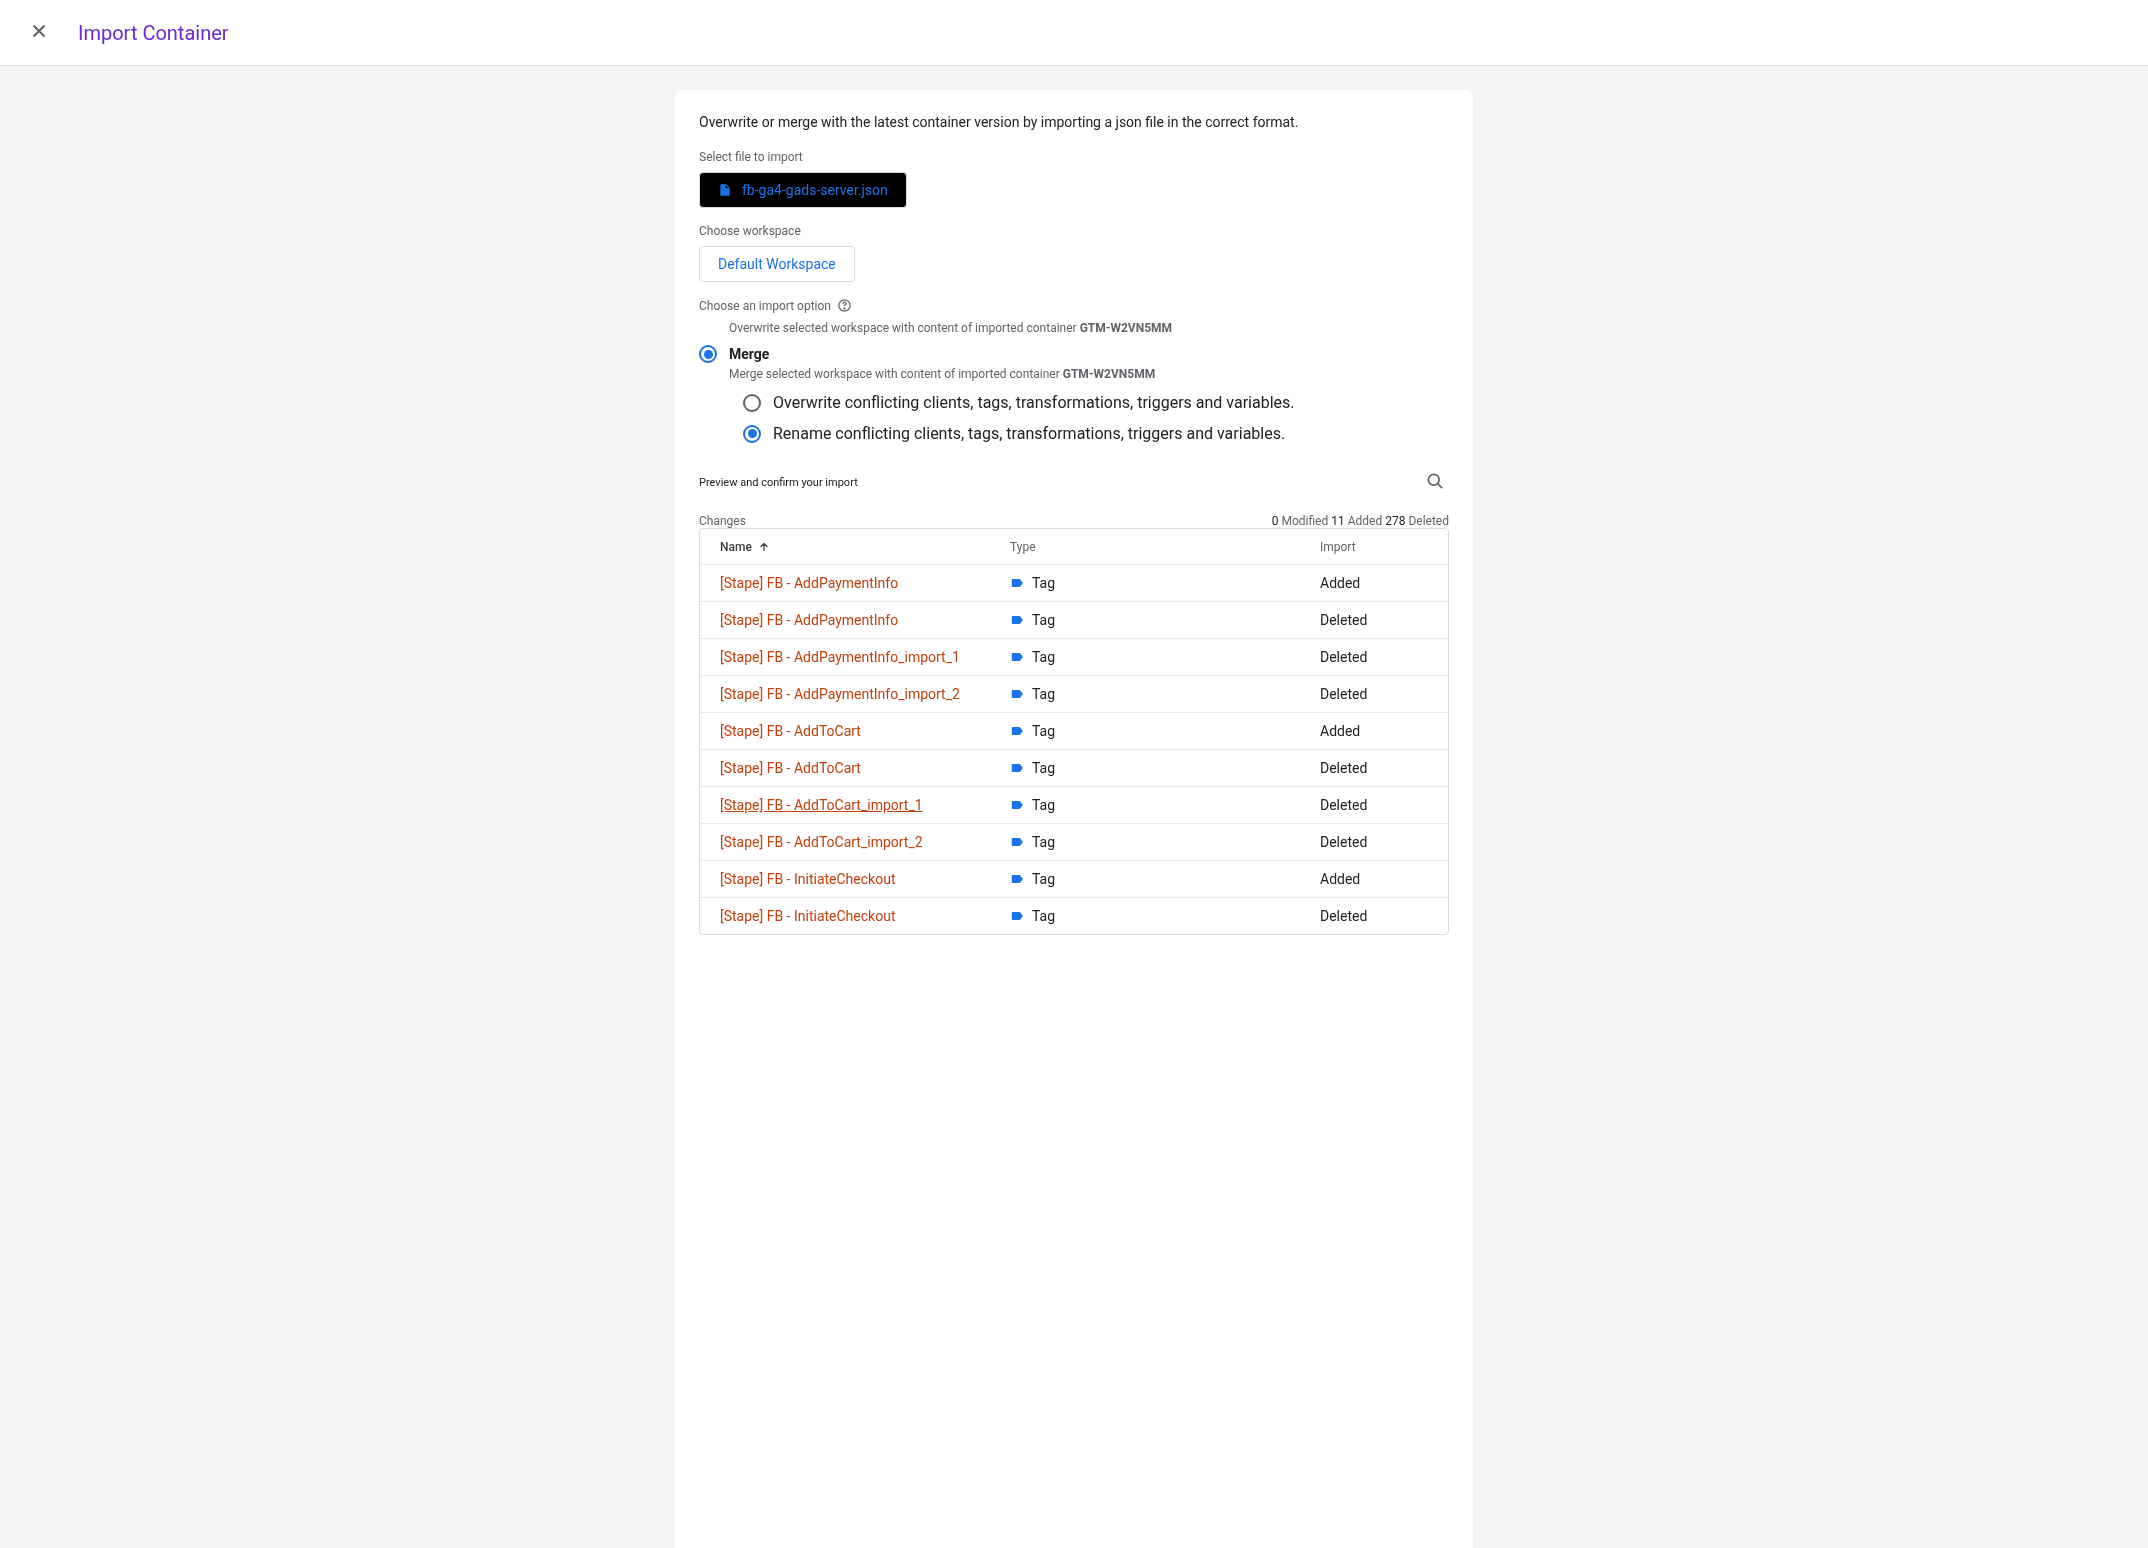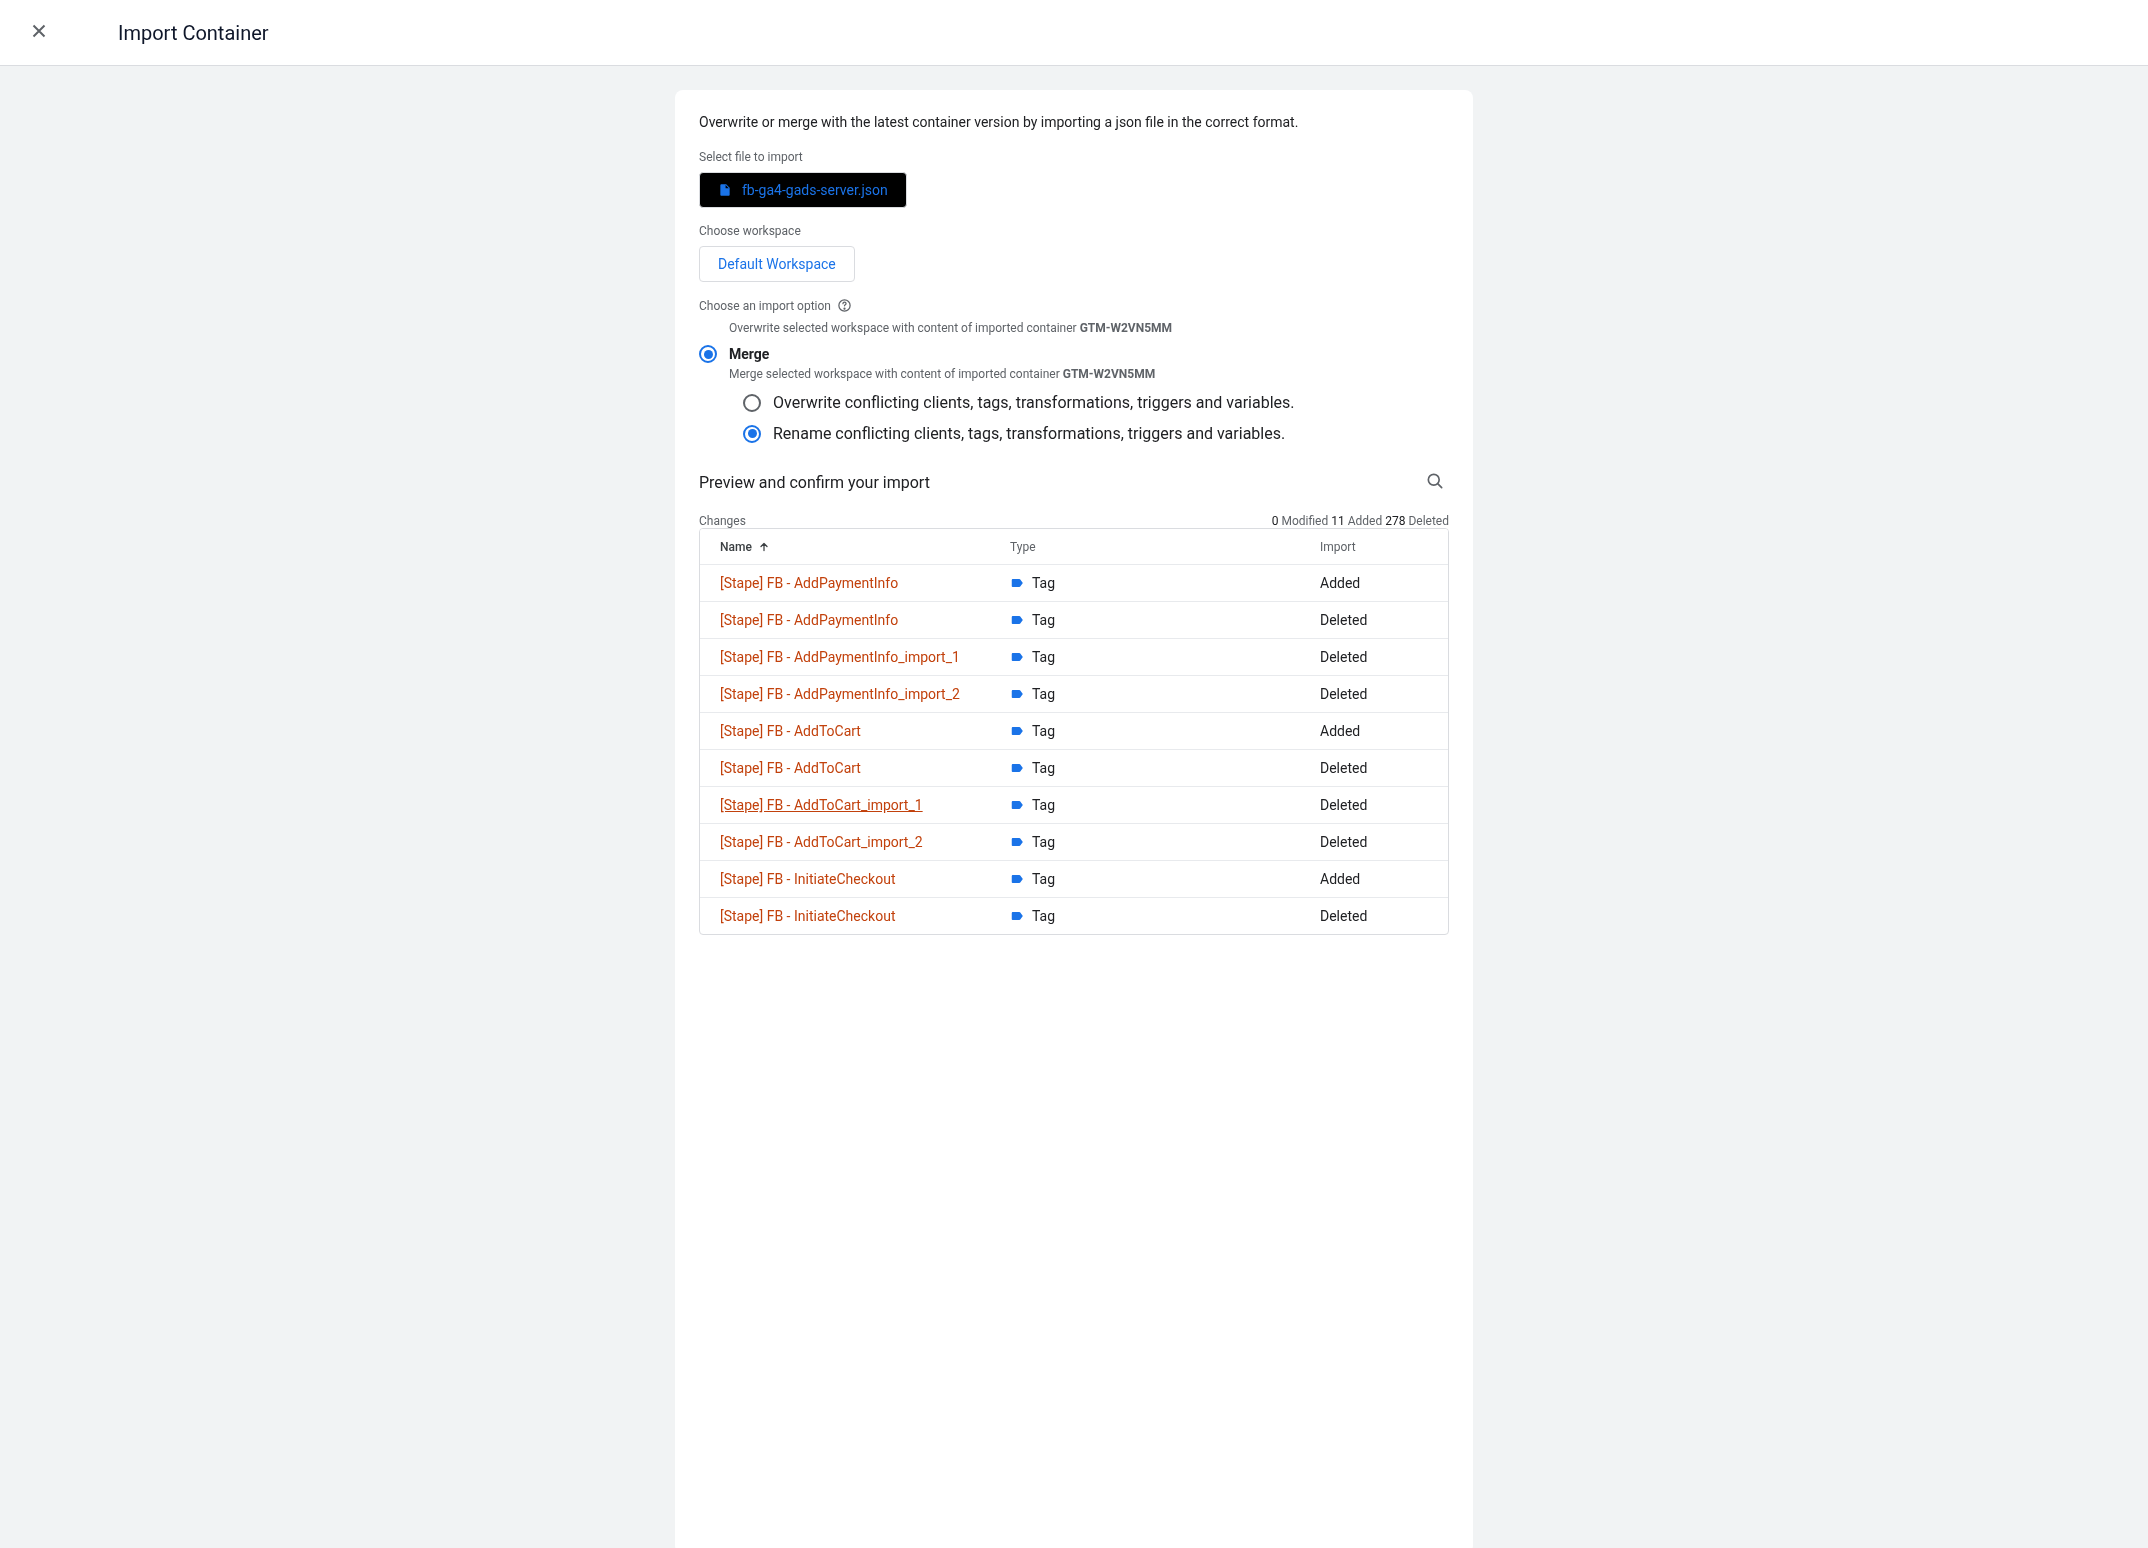--- a/index.html
+++ b/index.html
@@ -1,41 +1,41 @@
 <!DOCTYPE html>
 <html><head>
 <meta charset="utf-8">
 <style>
 * { box-sizing: border-box; margin: 0; padding: 0; }
 body { font-family: Roboto, "Helvetica Neue", Arial, sans-serif; background: #fff; color: #202124; font-size: 14px; }
 .header { display: flex; align-items: center; gap: 24px; padding: 16px 24px; border-bottom: 1px solid #dadce0; }
 .close-btn { background: none; border: none; cursor: pointer; color: #5f6368; padding: 4px; }
 .close-btn svg { width: 22px; height: 22px; }
-.title { font-size: 20px; color: #0f172a; font-weight: 400; margin-left: 40px; }
+.title { font-size: 20px; color: #6d28d9; font-weight: 400; }
 .page-body { background: #f1f3f4; padding: 24px 0 0 0; min-height: calc(100vh - 60px); display: flex; justify-content: center; }
 .card { background: #fff; width: 798px; border-radius: 8px; padding: 24px 24px 0 24px; }
 .intro { font-size: 14px; color: #202124; margin-bottom: 20px; }
 .section-label { font-size: 12px; color: #5f6368; margin-bottom: 8px; margin-top: 16px; }
 .with-help { display: flex; align-items: center; gap: 6px; }
 .file-btn { border: 1px solid #dadce0; border-radius: 4px; background: #000000; padding: 9px 18px; display: inline-flex; align-items: center; gap: 10px; color: #1a73e8; font-size: 14px; cursor: pointer; font-family: inherit; }
 .file-icon { width: 14px; height: 16px; }
 .ws-btn { border: 1px solid #dadce0; border-radius: 4px; background: #fff; padding: 9px 18px; color: #1a73e8; font-size: 14px; cursor: pointer; font-family: inherit; }
 .help-icon { width: 15px; height: 15px; color: #5f6368; }
 .radio-row { display: flex; align-items: center; gap: 12px; margin-top: 10px; cursor: pointer; }
 .radio { width: 18px; height: 18px; border: 2px solid #5f6368; border-radius: 50%; display: flex; align-items: center; justify-content: center; flex-shrink: 0; }
 .radio.selected { border-color: #1a73e8; }
 .radio.selected::after { content: ""; width: 9px; height: 9px; background: #1a73e8; border-radius: 50%; }
 .radio-label { font-size: 14px; font-weight: 700; color: #202124; }
 .radio-desc { font-size: 12px; color: #5f6368; margin-left: 30px; margin-top: 4px; }
 .radio-desc b { color: #5f6368; font-weight: 700; }
 .sub-options { margin-left: 44px; margin-top: 12px; }
 .sub-row { display: flex; align-items: center; gap: 12px; margin-top: 12px; cursor: pointer; }
 .sub-label { font-size: 16px; color: #202124; }
 .preview-header { display: flex; justify-content: space-between; align-items: center; margin-top: 24px; }
-.preview-title { font-size: 16px; color: #202124; }
+.preview-title { font-size: 11px; color: #202124; }
 .search-btn { background: none; border: none; cursor: pointer; color: #5f6368; padding: 4px; }
 .search-btn svg { width: 20px; height: 20px; }
 .changes-row { display: flex; justify-content: space-between; margin-top: 16px; font-size: 12px; }
 .changes-label { color: #5f6368; }
 .changes-stats { color: #5f6368; }
 .changes-stats .num { color: #202124; font-weight: 400; }
 .table { border: 1px solid #dadce0; border-radius: 4px; overflow: hidden; }
 .trow { display: flex; align-items: center; border-bottom: 1px solid #e8eaed; padding: 10px 20px; min-height: 36px; }
 .trow:last-child { border-bottom: none; }
 .trow.header-row { font-size: 12px; color: #5f6368; background: #fff; }

